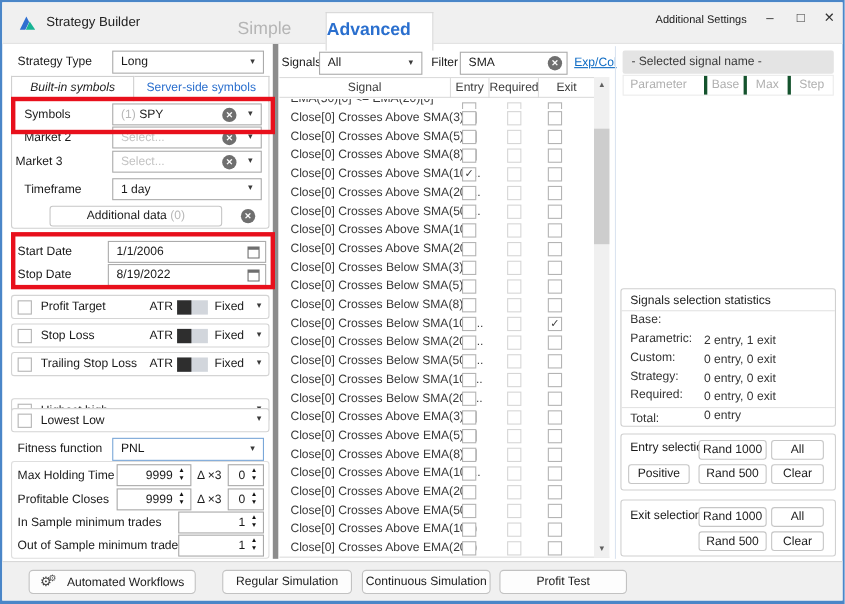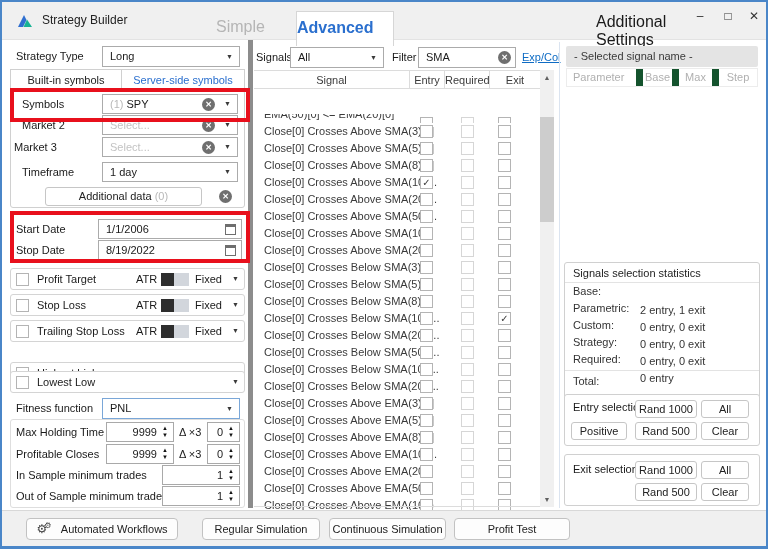--- a/index.html
+++ b/index.html
@@ -9,21 +9,21 @@
   .window { position:absolute; left:0; top:0; width:768px; height:549px;
             border:2px solid #4a86c8; border-bottom-width:3px; background:#fff; overflow:hidden; }
   
   .titlebar { position:absolute; left:0; top:0; width:764px; height:38px; background:#f0f0f0;
               border-bottom:1px solid #e3e3e3; }
   .app-title { position:absolute; left:40px; top:11px; font-size:12px; color:#222; }
   .tab { position:absolute; top:9px; height:35px; line-height:32px; font-size:16px; }
   .tab.simple { left:214px; width:80px; color:#b5b5b5; }
   .tab.advanced { left:294px; width:98px; color:#2a6fce; font-weight:bold; background:#fff;
                   border:1px solid #d6d6d6; border-bottom:none; z-index:3; }
-  .addl-settings { position:absolute; left:594px; top:11px; width:90px; font-size:16px; color:#1a1a1a; }
+  .addl-settings { position:absolute; left:594px; top:11px; width:90px; font-size:10px; color:#1a1a1a; }
   .winbtn { position:absolute; top:3px; width:24px; height:22px; text-align:center; line-height:22px;
             font-size:12px; color:#333; }
   
   .lbl { position:absolute; color:#1a1a1a; }
   .combo { position:absolute; background:#fff; border:1px solid #ababab; line-height:18px; padding-left:7px; }
   .combo .arr { position:absolute; right:6px; top:0; bottom:0; font-size:7px; color:#3a3a3a;
                 display:flex; align-items:center; }
   .combo .xc { position:absolute; right:22px; top:3px; }
   .xcirc { display:inline-block; width:13px; height:13px; border-radius:7px; background:#6f6f6f;
            color:#fff; font-size:8px; line-height:13px; text-align:center; font-weight:bold; }
@@ -46,51 +46,51 @@
   .spin .v { position:absolute; left:0; right:16px; top:0; text-align:right; line-height:18px; }
   .spin .ar { position:absolute; right:2px; top:2px; width:12px; font-size:6px; line-height:7px;
               text-align:center; color:#111; }
   .btn { position:absolute; border:1px solid #c6c6c6; border-radius:3px; background:#fff;
          text-align:center; line-height:16px; color:#222; }
   .link { position:absolute; color:#0f6cc4; text-decoration:underline; line-height:21px; }
   .groupbox { position:absolute; border:1px solid #d0d0d0; border-radius:3px; background:#fff; }
   
   .stab { position:absolute; top:67px; height:22px; text-align:center; line-height:21px; }
   .stab.active { left:8px; width:112px; background:#fff; border:1px solid #d0d0d0; border-bottom:none;
-                 height:23px; z-index:2; color:#222; }
+                 height:23px; z-index:2; color:#222;font-style:italic; }
   .stab.other { left:120px; width:123px; color:#2a6fce; border-top:1px solid #d0d0d0; border-right:1px solid #d0d0d0; }
   
   .splitter { position:absolute; left:246px; top:38px; width:5px; height:468px; background:#8c8c8c; }
   
   .thead { position:absolute; left:252px; top:68px; width:286px; height:19px;
            border-top:1px solid #dcdcdc; border-bottom:1px solid #dcdcdc; color:#3c3c3c; }
   .thead .hc { position:absolute; top:0; height:18px; line-height:18px; text-align:center;
                border-right:1px solid #dcdcdc; }
   .rows { position:absolute; left:252px; top:88px; width:286px; }
   .sig-row { position:relative; height:17px; }
   .sig-name { position:absolute; left:10px; top:0; line-height:17px; color:#3a3a3a; white-space:nowrap; }
   .sigcb { position:absolute; top:2px; }
   .sigcb.entry { left:166px; } .sigcb.required { left:207px; border-color:#d6d6d6; } .sigcb.exit { left:244px; }
-  .sig-clip { position:relative; height:9px; overflow:hidden;margin-top:24px; }
+  .sig-clip { position:relative; height:9px; overflow:hidden; }
   .sig-clip .sig-name { top:-8px; }
   .sig-clip .sigcb { top:3px; }
   .tbottom { position:absolute; left:252px; top:504px; width:300px; height:1px; background:#dcdcdc; }
   
   .sbar { position:absolute; left:538px; top:68px; width:14px; height:437px; background:#f0f0f0; }
   .sbar .sbtn { position:absolute; left:0; width:14px; height:15px; font-size:7px; color:#606060;
                 text-align:center; line-height:15px; }
   .sbar .up { top:0; } .sbar .down { bottom:0; }
   .sbar .thumb { position:absolute; left:0; top:47px; width:14px; height:105px; background:#cdcdcd; }
   
   .vsep { position:absolute; left:557px; top:40px; width:1px; height:466px; background:#dbe4f0; }
   .selbox { position:absolute; left:564px; top:44px; width:192px; height:21px; background:#e4e4e4;
             border-radius:2px; line-height:21px; padding-left:8px; color:#3a3a3a; }
   .phead { position:absolute; left:564px; top:66px; width:192px; height:19px; color:#b0b0b0;
            border:1px solid #ececec; }
-  .phead .pc { position:absolute; top:0; height:17px; line-height:17px; border-right:7px solid #14532d;
+  .phead .pc { position:absolute; top:0; height:17px; line-height:17px; border-right:3px solid #14532d;
                text-align:center; }
   .stats-title { height:20px; line-height:20px; padding-left:8px; border-bottom:1px solid #e3e3e3; color:#222; }
   .stat-row { position:relative; height:17px; line-height:17px; }
   .stat-label { position:absolute; left:8px; color:#333; }
   .stat-value { position:absolute; left:75px; color:#333;margin-top:19px; }
   .total-row { position:relative; height:20px; line-height:20px; border-top:1px solid #e3e3e3; margin-top:2px; }
   .sel-lbl { position:absolute; left:8px; color:#1a1a1a; }
   
   .footer { position:absolute; left:0; top:508px; width:764px; height:38px; background:#f0f0f0;
             border-top:1px solid #d8d8d8; }
@@ -431,21 +431,21 @@
   <div class="vsep"></div>
   <div class="selbox">- Selected signal name -</div>
 
   <div class="phead">
     <div class="pc" style="left:0;width:76px;text-align:left;padding-left:6px">Parameter</div>
     <div class="pc" style="left:76px;width:36px">Base</div>
     <div class="pc" style="left:112px;width:40px">Max</div>
     <div class="pc" style="left:152px;width:38px;border-right:none">Step</div>
   </div>
 
-  <div class="groupbox" style="left:562px;top:260px;width:196px;height:161px">
+  <div class="groupbox" style="left:562px;top:260px;width:196px;height:126px">
     <div class="stats-title">Signals selection statistics</div>
     <div id="stats-rows">
         <div class="stat-row">
           <span class="stat-label">Base:</span>
           <span class="stat-value">2 entry, 1 exit</span>
         </div>
         <div class="stat-row">
           <span class="stat-label">Parametric:</span>
           <span class="stat-value">0 entry, 0 exit</span>
         </div>

